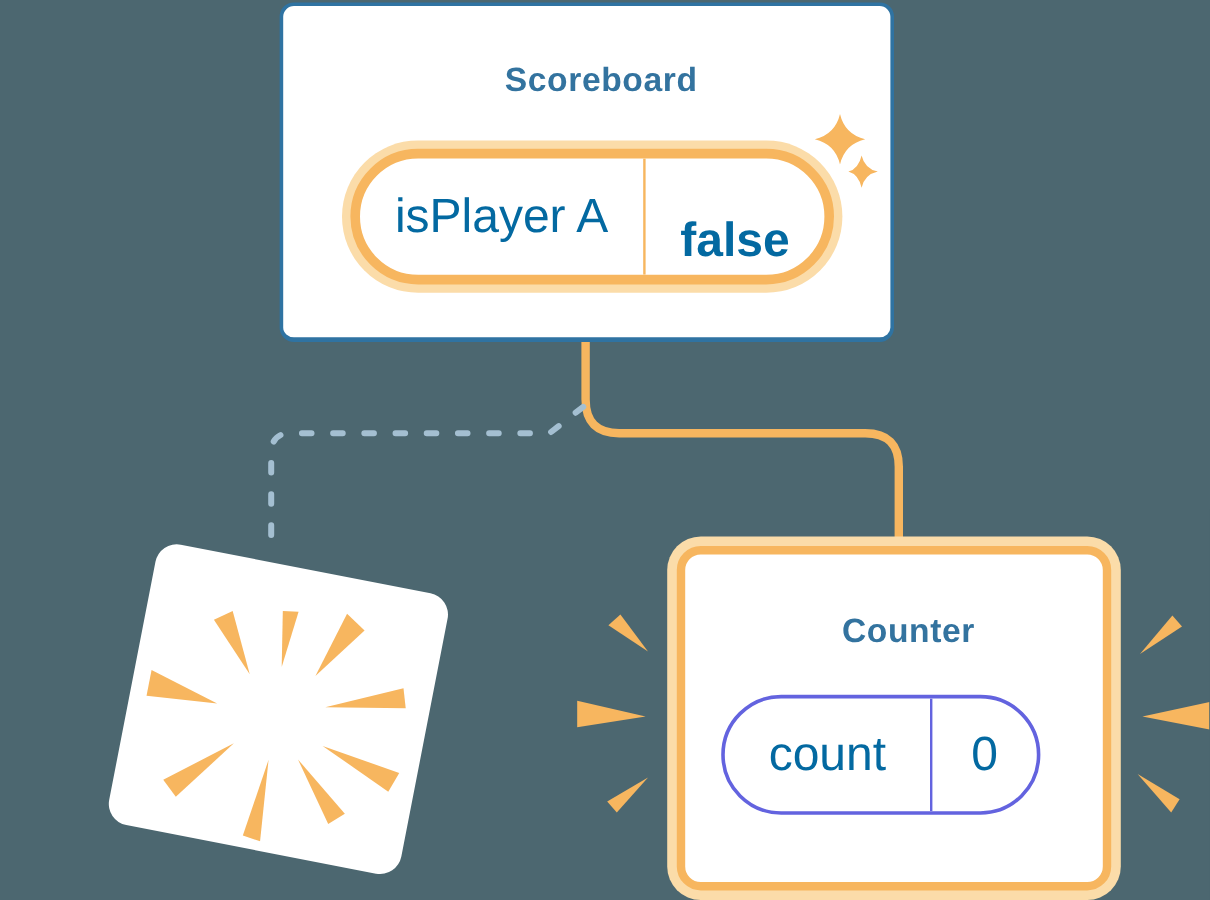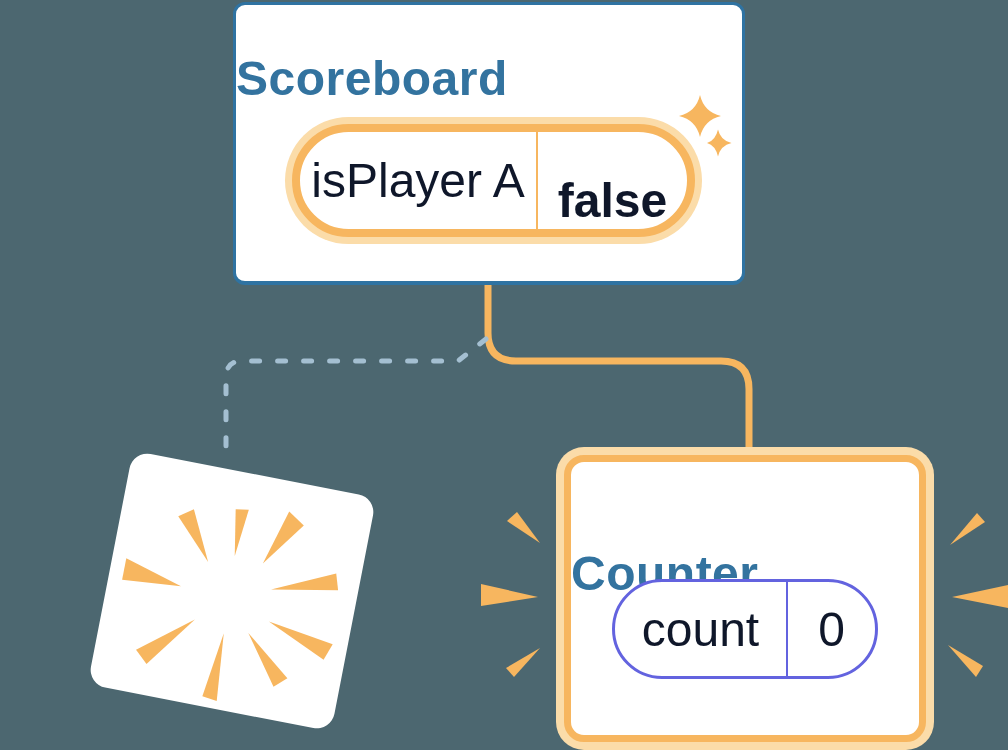--- a/index.html
+++ b/index.html
@@ -24,24 +24,24 @@
     position: absolute; left: 233px; top: 2px;
     width: 512px; height: 283px;
     box-sizing: border-box;
     background: #FFFFFF;
     border: 3px solid #2F73A2;
     border-bottom-width: 4px;
     border-radius: 12px;
     z-index: 2;
   }
   .card-title {
-    position: absolute; left: 0; top: 46px;
+    position: absolute; left: 12px; top: 46px;
     width: 100%;
-    text-align: left;
-    font-size: 48px;
+    text-align: center;
+    font-size: 28px;
     font-weight: 600;
     letter-spacing: 0.5px;
     color: #33739F;
   }
 
   
   .sb-pill-halo {
     position: absolute; left: 49px; top: 112px;
     width: 403px; height: 113px;
     padding: 7px;
@@ -53,22 +53,22 @@
     width: 403px; height: 113px;
     background: #FFFFFF;
     border: 8px solid #F7B65F;
     border-radius: 999px;
     display: flex;
     align-items: stretch;
     overflow: hidden;
   }
   .pill-cell {
     display: flex; align-items: center; justify-content: center;
-    color: #0f172a;
-    font-size: 48px;
+    color: #0369a1;
+    font-size: 40px;
   }
   .sb-key   { width: 236px; }
   .sb-value { width: 149px; font-weight: 700; margin-top: 40px; }
   .sb-divider { width: 2px; background: #F7B65F; }
 
   .sparkles { position: absolute; left: 666px; top: 86px; z-index: 3; }
 
   
   .counter-halo {
     position: absolute; left: 556px; top: 447px;
@@ -80,23 +80,23 @@
     z-index: 2;
   }
   .counter-core {
     position: relative;
     box-sizing: border-box;
     width: 362px; height: 287px;
     background: #FFFFFF;
     border: 7px solid #F7B65F;
     border-radius: 20px;
   }
-  .counter-core .card-title { top: 48px; margin-top: 36px; }
+  .counter-core .card-title { top: 48px; }
   .counter-pill {
-    position: absolute; left: 41px; top: 117px;
+    position: absolute; left: 30px; top: 117px;
     box-sizing: border-box;
     width: 266px; height: 100px;
     background: #FFFFFF;
     border: 3px solid #6363DF;
     border-radius: 999px;
     display: flex; align-items: stretch; overflow: hidden; justify-content: space-between;
   }
   .cnt-key   { width: 171px; }
   .cnt-value { width: 87px; }
   .cnt-divider { width: 2px; background: #6363DF; }

